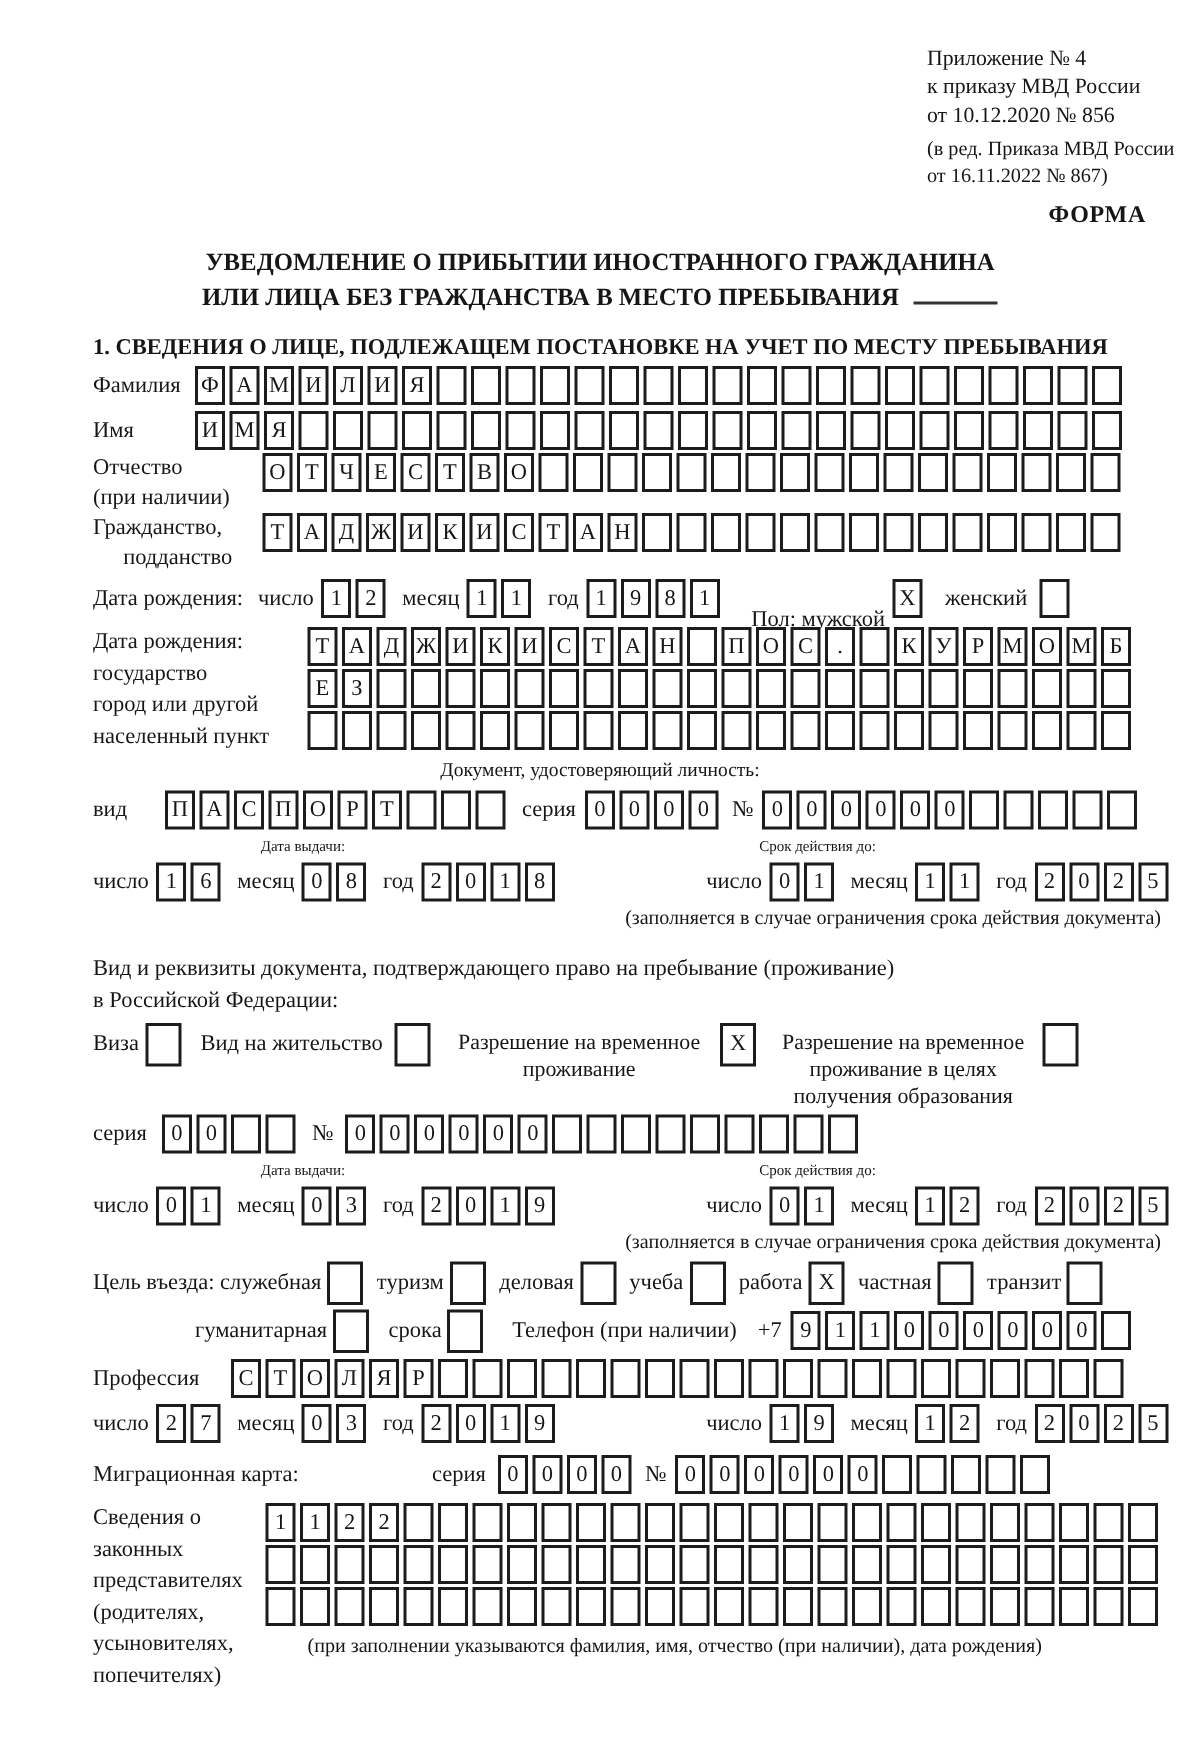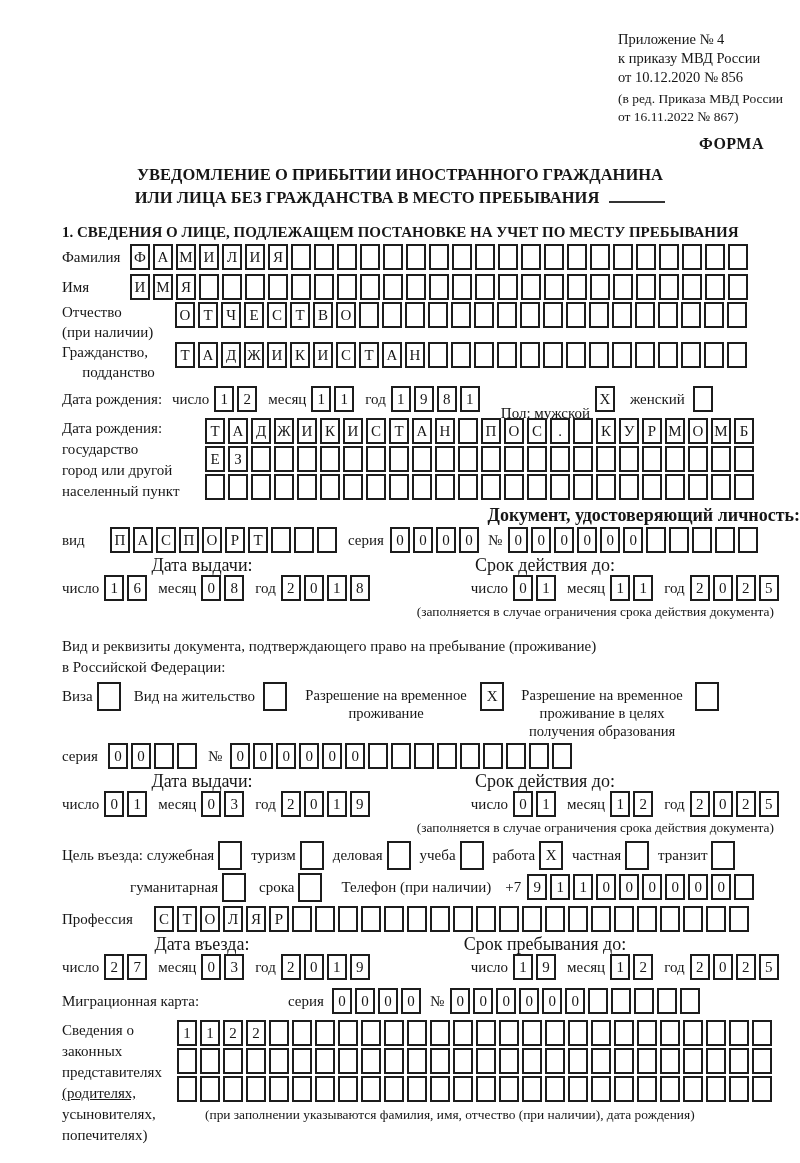--- a/index.html
+++ b/index.html
@@ -31,31 +31,31 @@
   .label-stack { font-size:15px; line-height:20px; }
 
   
   .boxstrip { display:inline-flex; flex-wrap:nowrap; }
   .cbox { display:inline-flex; flex:0 0 auto; align-items:center; justify-content:center;
           width:20px; height:26px; border:2px solid #1c1c1c; margin-right:3px;
           font-size:15px; background:#fff; }
   .cbox--lg { width:24px; height:29px; }
 
   
-  .hdrrow { display:flex; margin-top:2px; font-size:18px; height:16px; line-height:16px;font-family:Liberation Serif, serif; }
+  .hdrrow { display:flex; margin-top:2px; font-size:10px; height:16px; line-height:16px;font-family:Liberation Serif, serif; }
   .hdrrow .h1 { margin-left:62px; width:280px; text-align:center; }
   .hdrrow .h2 { margin-left:58px; width:290px; text-align:center; }
   .dategroup { display:flex; align-items:center; }
   .dategroup .lbl { margin-right:5px; }
   .dategroup .boxstrip { margin-right:8px; }
   .dategroup--right { margin-left:90px; }
   .note { margin-top:1px; text-align:right; margin-right:26px; font-size:13.4px; height:16px; line-height:15px; }
 
   .plain { margin-left:62px; font-size:15px; line-height:19px; }
-  .dochead { margin-top:3px; text-align:right; font-weight:bold; font-size:18px; height:19px; }
+  .dochead { margin-top:3px; text-align:center; font-weight:normal; font-size:13px; height:19px; }
 
   
   .chkrow { display:flex; align-items:flex-start; margin-left:62px; margin-top:4px; height:58px; }
   .chk-label { font-size:14.6px; line-height:18px; text-align:center; padding-top:5px; }
   .chkrow .boxstrip { margin-left:8px; margin-top:1px; }
   .gap10 { margin-left:10px;justify-content:center; }
   .pair { display:flex; align-items:center; }
   .pair .boxstrip { margin-left:4px; }
 
   .caption { font-size:13.4px; }
@@ -632,24 +632,20 @@
         <span class="cbox"></span>
         <span class="cbox"></span>
         <span class="cbox"></span>
         <span class="cbox"></span>
         <span class="cbox"></span>
         <span class="cbox"></span>
         <span class="cbox"></span>
       </span>
   </div>
 
-  <div class="hdrrow">
-    <span class="h1">Дата въезда:</span>
-    <span class="h2">Срок пребывания до:</span>
-  </div>
   <div class="row">
     <span class="dategroup">
       <span class="lbl">число</span>
       <span class="boxstrip">
           <span class="cbox">2</span>
           <span class="cbox">7</span>
         </span>
       <span class="lbl">месяц</span>
       <span class="boxstrip">
           <span class="cbox">0</span>
@@ -707,21 +703,21 @@
         <span class="cbox"></span>
         <span class="cbox"></span>
       </span>
   </div>
 
   <div class="row row--top" style="margin-top:4px;">
     <span class="label-stack" style="width:115px; line-height:21px;">
       <span style="display:block;">Сведения о</span>
       <span style="display:block;">законных</span>
       <span style="display:block;">представителях</span>
-      <span style="display:block;text-decoration:underline;">(родителях,</span>
+      <span style="display:block;">(родителях,</span>
       <span style="display:block;">усыновителях,</span>
       <span style="display:block;">попечителях)</span>
     </span>
     <span>
       <span class="boxstrip" style="display:flex; margin-bottom:2px;">
           <span class="cbox">1</span>
           <span class="cbox">1</span>
           <span class="cbox">2</span>
           <span class="cbox">2</span>
           <span class="cbox"></span>

